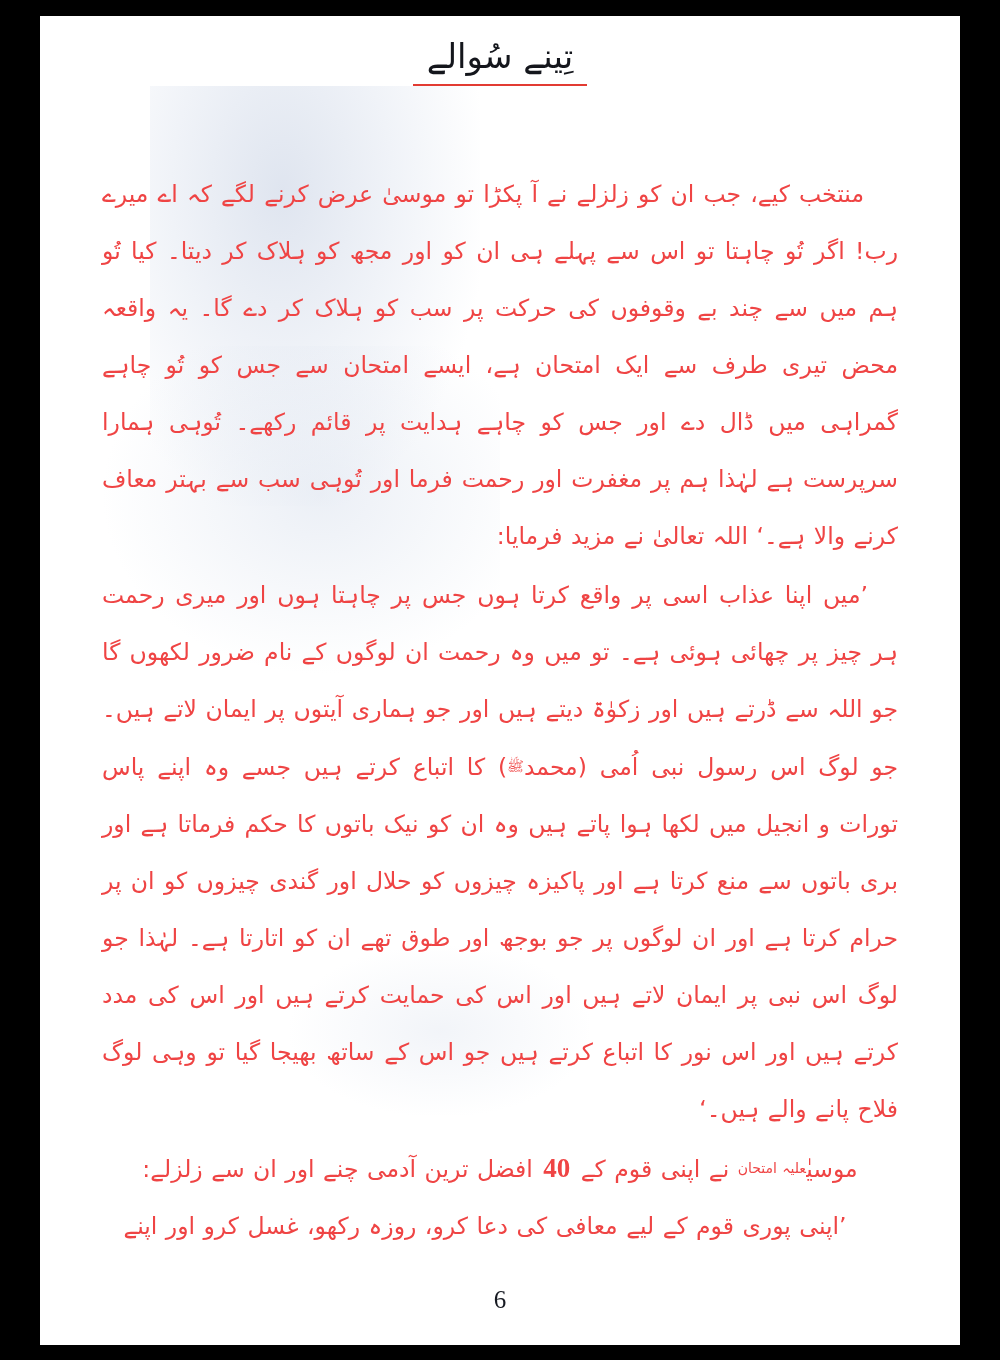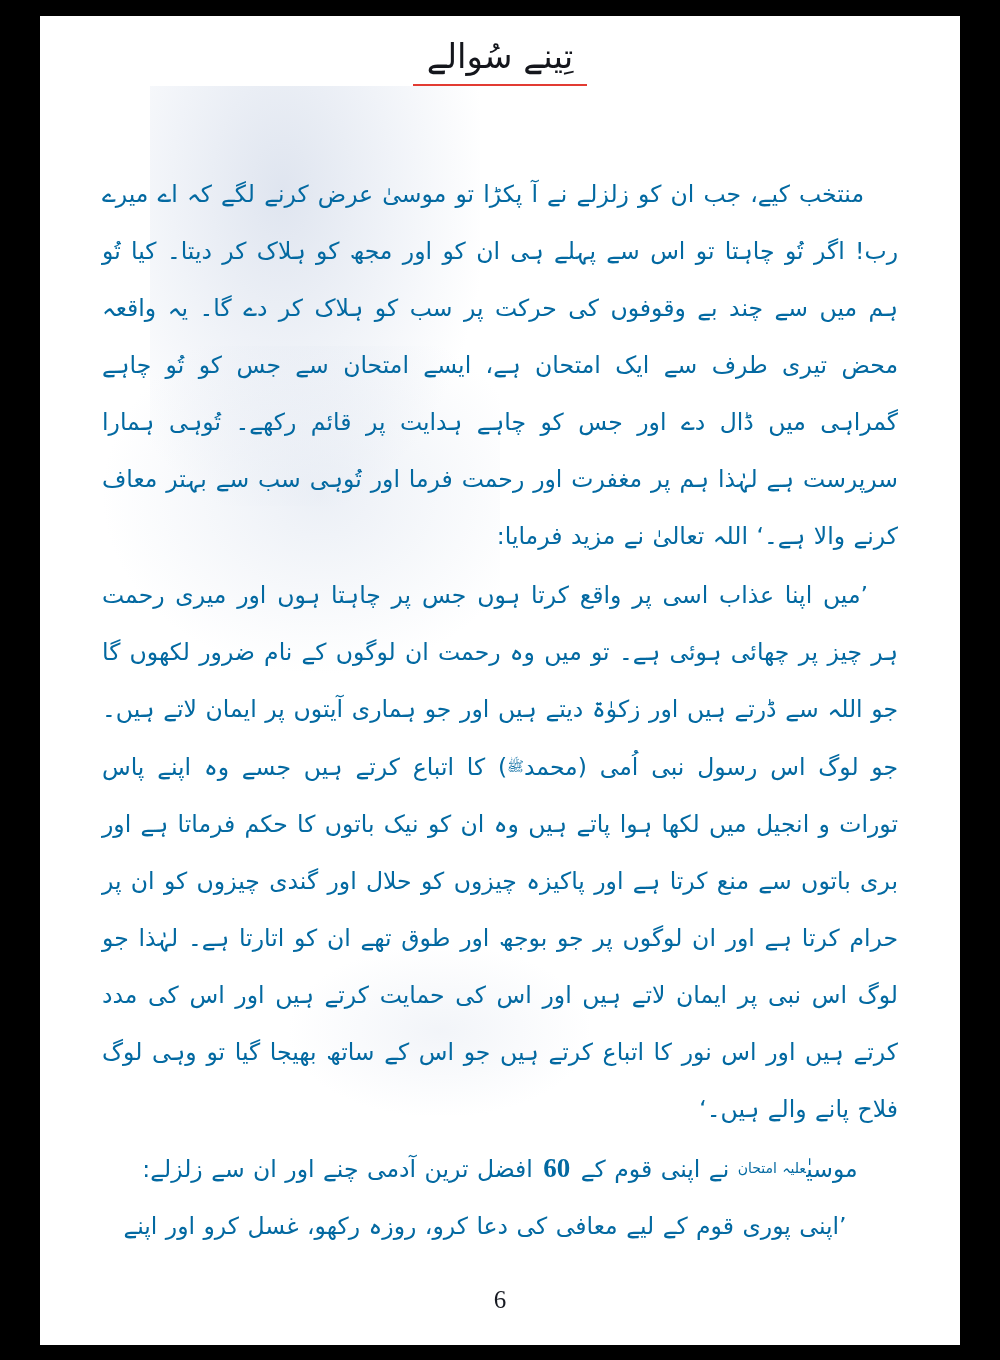--- a/index.html
+++ b/index.html
@@ -100,21 +100,21 @@
     top: 150px;
     direction: rtl;
     text-align: justify;
     text-align-last: right;
   }
 
   .para {
     font-family: "DejaVu Sans", "Liberation Sans", sans-serif;
     font-size: 23.5px;
     line-height: 57px;
-    color: #0369a1;
+    color: #ef4444;
     direction: rtl;
     text-align: justify;
     text-align-last: right;
     margin: 0 0 2px 0;
     word-spacing: 1px;
   }
   .para.indent {
     text-indent: 34px;
   }
   .para.quote {
@@ -176,21 +176,21 @@
     <div class="text-column">
 
       <p class="para indent">منتخب کیے، جب ان کو زلزلے نے آ پکڑا تو موسیٰ عرض کرنے لگے کہ اے میرے رب! اگر تُو چاہتا تو اس سے پہلے ہی ان کو اور مجھ کو ہلاک کر دیتا۔ کیا تُو ہم میں سے چند بے وقوفوں کی حرکت پر سب کو ہلاک کر دے گا۔ یہ واقعہ محض تیری طرف سے ایک امتحان ہے، ایسے امتحان سے جس کو تُو چاہے گمراہی میں ڈال دے اور جس کو چاہے ہدایت پر قائم رکھے۔ تُوہی ہمارا سرپرست ہے لہٰذا ہم پر مغفرت اور رحمت فرما اور تُوہی سب سے بہتر معاف کرنے والا ہے۔‘ اللہ تعالیٰ نے مزید فرمایا:</p>
 
       <p class="para quote">
         <span>’میں اپنا عذاب اسی پر واقع کرتا ہوں جس پر چاہتا ہوں اور میری رحمت ہر چیز پر چھائی ہوئی ہے۔ تو میں وہ رحمت ان لوگوں کے نام ضرور لکھوں گا جو اللہ سے ڈرتے ہیں اور زکوٰۃ دیتے ہیں اور جو ہماری آیتوں پر ایمان لاتے ہیں۔ جو لوگ اس رسول نبی اُمی (محمد</span><span class="honorific">ﷺ</span><span>) کا اتباع کرتے ہیں جسے وہ اپنے پاس تورات و انجیل میں لکھا ہوا پاتے ہیں وہ ان کو نیک باتوں کا حکم فرماتا ہے اور بری باتوں سے منع کرتا ہے اور پاکیزہ چیزوں کو حلال اور گندی چیزوں کو ان پر حرام کرتا ہے اور ان لوگوں پر جو بوجھ اور طوق تھے ان کو اتارتا ہے۔ لہٰذا جو لوگ اس نبی پر ایمان لاتے ہیں اور اس کی حمایت کرتے ہیں اور اس کی مدد کرتے ہیں اور اس نور کا اتباع کرتے ہیں جو اس کے ساتھ بھیجا گیا تو وہی لوگ فلاح پانے والے ہیں۔‘</span>
       </p>
 
 
       <p class="para tight center-last">
-        <span>موسیٰ</span><span class="honorific">علیہ امتحان</span><span> نے اپنی قوم کے </span><span class="num-bold">60</span><span> افضل ترین آدمی چنے اور ان سے زلزلے:</span>
+        <span>موسیٰ</span><span class="honorific">علیہ امتحان</span><span> نے اپنی قوم کے </span><span class="num-bold">40</span><span> افضل ترین آدمی چنے اور ان سے زلزلے:</span>
       </p>
 
       <p class="para quote center-last">’اپنی پوری قوم کے لیے معافی کی دعا کرو، روزہ رکھو، غسل کرو اور اپنے</p>
 
     </div>
 
     <div class="folio">6</div>
 
   </div>
 </div>

